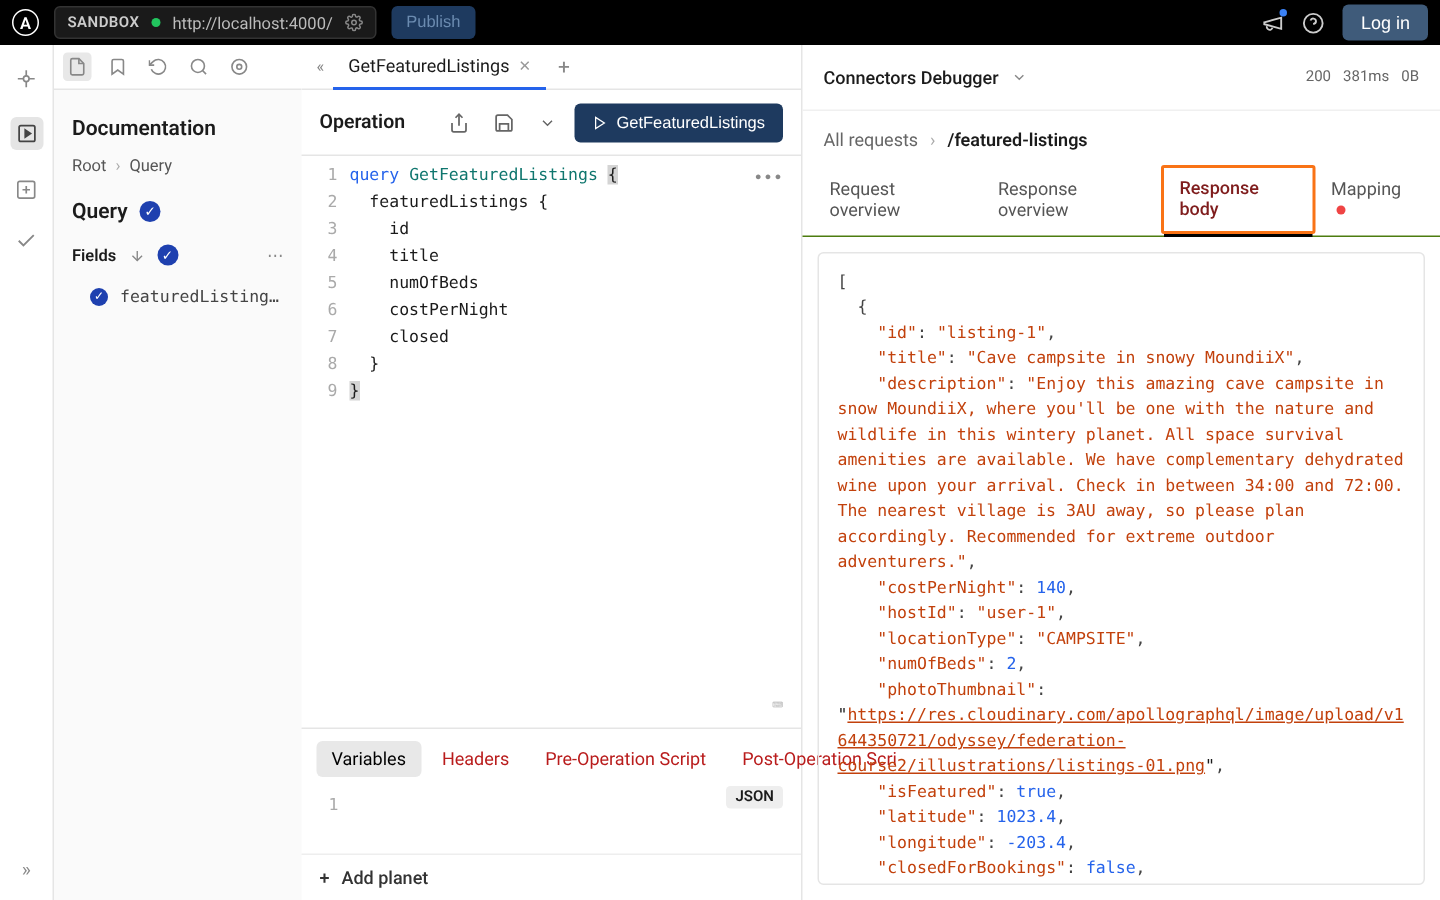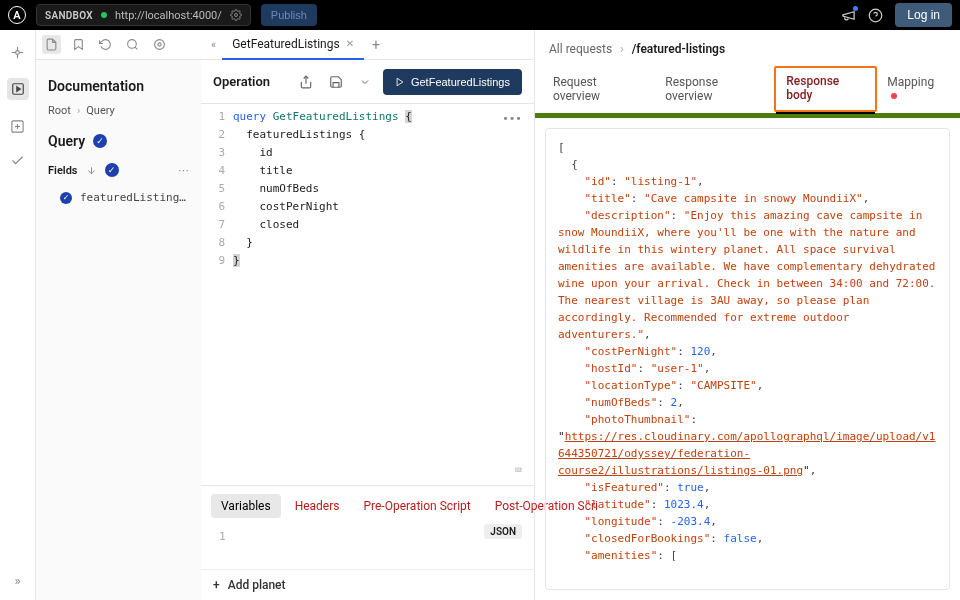--- a/index.html
+++ b/index.html
@@ -68,21 +68,21 @@
 .json-badge { position: absolute; top: 0; right: 12px; background: #eee; border-radius: 3px; padding: 2px 6px; font-size: 10px; font-weight: 600; }
 .var-gutter { font-family: "SF Mono", Menlo, monospace; font-size: 11px; color: #aaa; padding-left: 6px; }
 .add-files { padding: 8px 12px; border-top: 1px solid #eee; font-size: 12px; color: #333; font-weight: 500; display: flex; align-items: center; gap: 8px; }
 
 .right { width: 425px; display: flex; flex-direction: column; }
 .right-top { height: 44px; display: flex; align-items: center; padding: 0 14px; gap: 8px; border-bottom: 1px solid #f0f0f0; }
 .debugger-label { font-size: 12px; font-weight: 500; }
 .stats { margin-left: auto; font-size: 10px; color: #666; display: flex; gap: 8px; }
 .req-crumb { padding: 12px 14px 8px 14px; font-size: 12px; display: flex; align-items: center; gap: 8px; }
 .req-crumb .path { font-weight: 600; }
-.resp-tabs { display: flex; align-items: center; padding: 0 8px; gap: 2px; border-bottom: 5px solid #4d7c0f; font-size: 12px; }
+.resp-tabs { display: flex; align-items: center; padding: 0 8px; gap: 2px; border-bottom: 1px solid #4d7c0f; font-size: 12px; }
 .rtab { padding: 10px 10px; color: #555; position: relative; }
 .rtab.active { color: #7f1d1d; font-weight: 500; border-bottom: 2px solid #000; margin-bottom: -1px; }
 .rtab-highlight { position: absolute; inset: 2px -2px 0 -2px; border: 2px solid #f97316; border-radius: 2px; pointer-events: none; }
 .map-dot { width: 6px; height: 6px; background: #ef4444; border-radius: 50%; display: inline-block; margin-left: 4px; vertical-align: middle; }
 
 .json-view { flex: 1; margin: 10px; border: 1px solid #e5e5e5; border-radius: 4px; padding: 10px 12px; font-family: "SF Mono", Menlo, Consolas, monospace; font-size: 11px; line-height: 17px; overflow: auto; white-space: pre-wrap; word-break: break-word; }
 .j-key { color: #c2410c; }
 .j-str { color: #c2410c; }
 .j-num { color: #2563eb; }
 .j-bool { color: #2563eb; }
@@ -285,20 +285,33 @@
         <div class="var-gutter">1</div>
       </div>
       <div class="add-files">
         <span>+</span>
         <span>Add planet</span>
       </div>
     </div>
   </div>
 
   <div class="right">
+    <div class="right-top">
+      <span class="debugger-label">Connectors Debugger</span>
+      <span style="color:#888">
+          <svg width="11" height="11" viewBox="0 0 24 24" fill="none" stroke="currentColor" stroke-width="2">
+            <polyline points="6,9 12,15 18,9"></polyline>
+          </svg>
+        </span>
+      <div class="stats">
+        <span>200</span>
+        <span>381ms</span>
+        <span>0B</span>
+      </div>
+    </div>
     <div class="req-crumb">
       <span style="color:#666">All requests</span>
       <span class="bc-sep">›</span>
       <span class="path">/featured-listings</span>
     </div>
     <div class="resp-tabs">
       <span class="rtab">Request overview</span>
       <span class="rtab">Response overview</span>
       <span class="rtab active">
         <span>Response body</span>
@@ -306,21 +319,21 @@
       </span>
       <span class="rtab">
         <span>Mapping</span><span class="map-dot"></span>
       </span>
     </div>
     <div class="json-view" id="json-view"><span class="j-punc">[</span>
   <span class="j-punc">{</span>
     <span class="j-key">"id"</span><span class="j-punc">: </span><span class="j-str">"listing-1"</span><span class="j-punc">,</span>
     <span class="j-key">"title"</span><span class="j-punc">: </span><span class="j-str">"Cave campsite in snowy MoundiiX"</span><span class="j-punc">,</span>
     <span class="j-key">"description"</span><span class="j-punc">: </span><span class="j-str">"Enjoy this amazing cave campsite in snow MoundiiX, where you'll be one with the nature and wildlife in this wintery planet. All space survival amenities are available. We have complementary dehydrated wine upon your arrival. Check in between 34:00 and 72:00. The nearest village is 3AU away, so please plan accordingly. Recommended for extreme outdoor adventurers."</span><span class="j-punc">,</span>
-    <span class="j-key">"costPerNight"</span><span class="j-punc">: </span><span class="j-num">120</span><span class="j-punc">,</span>
+    <span class="j-key">"costPerNight"</span><span class="j-punc">: </span><span class="j-num">140</span><span class="j-punc">,</span>
     <span class="j-key">"hostId"</span><span class="j-punc">: </span><span class="j-str">"user-1"</span><span class="j-punc">,</span>
     <span class="j-key">"locationType"</span><span class="j-punc">: </span><span class="j-str">"CAMPSITE"</span><span class="j-punc">,</span>
     <span class="j-key">"numOfBeds"</span><span class="j-punc">: </span><span class="j-num">2</span><span class="j-punc">,</span>
     <span class="j-key">"photoThumbnail"</span><span class="j-punc">: </span>"<span class="j-link">https://res.cloudinary.com/apollographql/image/upload/v1644350721/odyssey/federation-course2/illustrations/listings-01.png</span>"<span class="j-punc">,</span>
     <span class="j-key">"isFeatured"</span><span class="j-punc">: </span><span class="j-bool">true</span><span class="j-punc">,</span>
     <span class="j-key">"latitude"</span><span class="j-punc">: </span><span class="j-num">1023.4</span><span class="j-punc">,</span>
     <span class="j-key">"longitude"</span><span class="j-punc">: </span><span class="j-num">-203.4</span><span class="j-punc">,</span>
     <span class="j-key">"closedForBookings"</span><span class="j-punc">: </span><span class="j-bool">false</span><span class="j-punc">,</span>
     <span class="j-key">"amenities"</span><span class="j-punc">: [</span>
       

